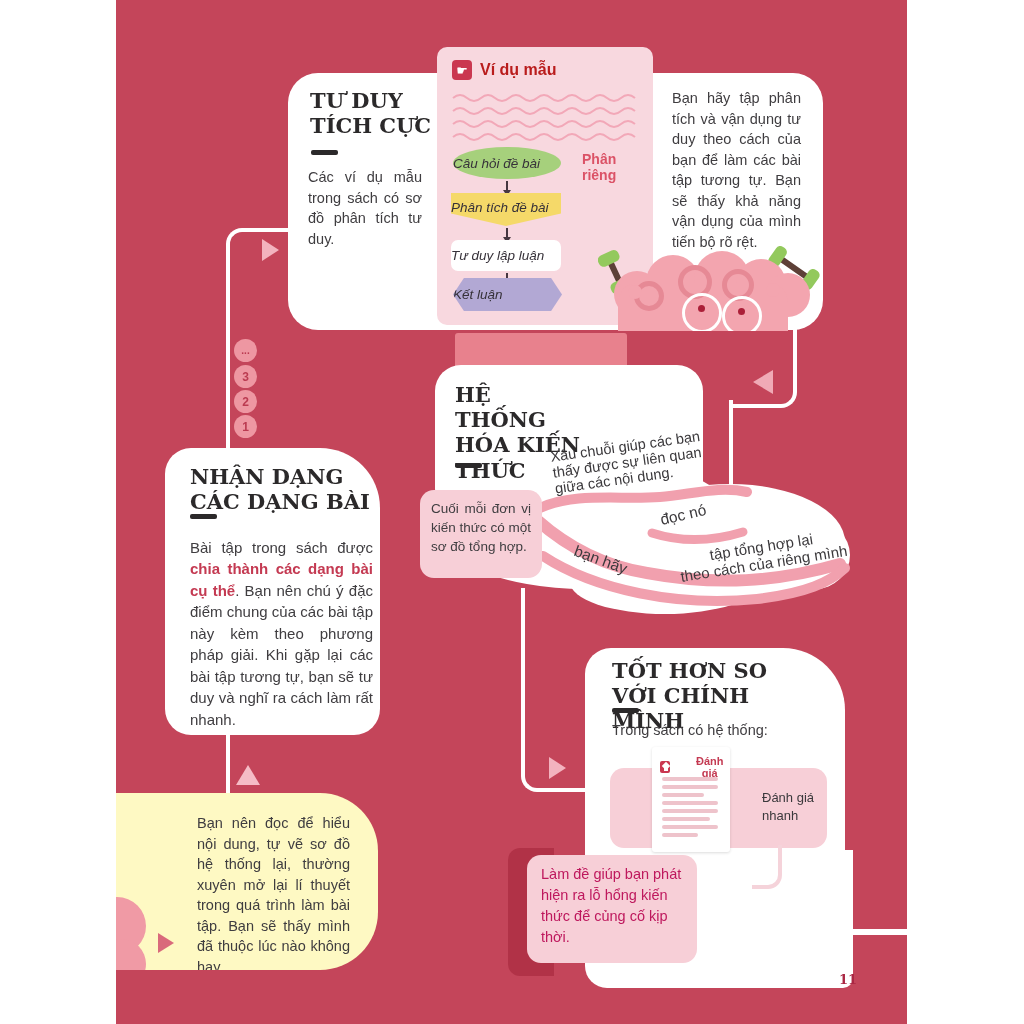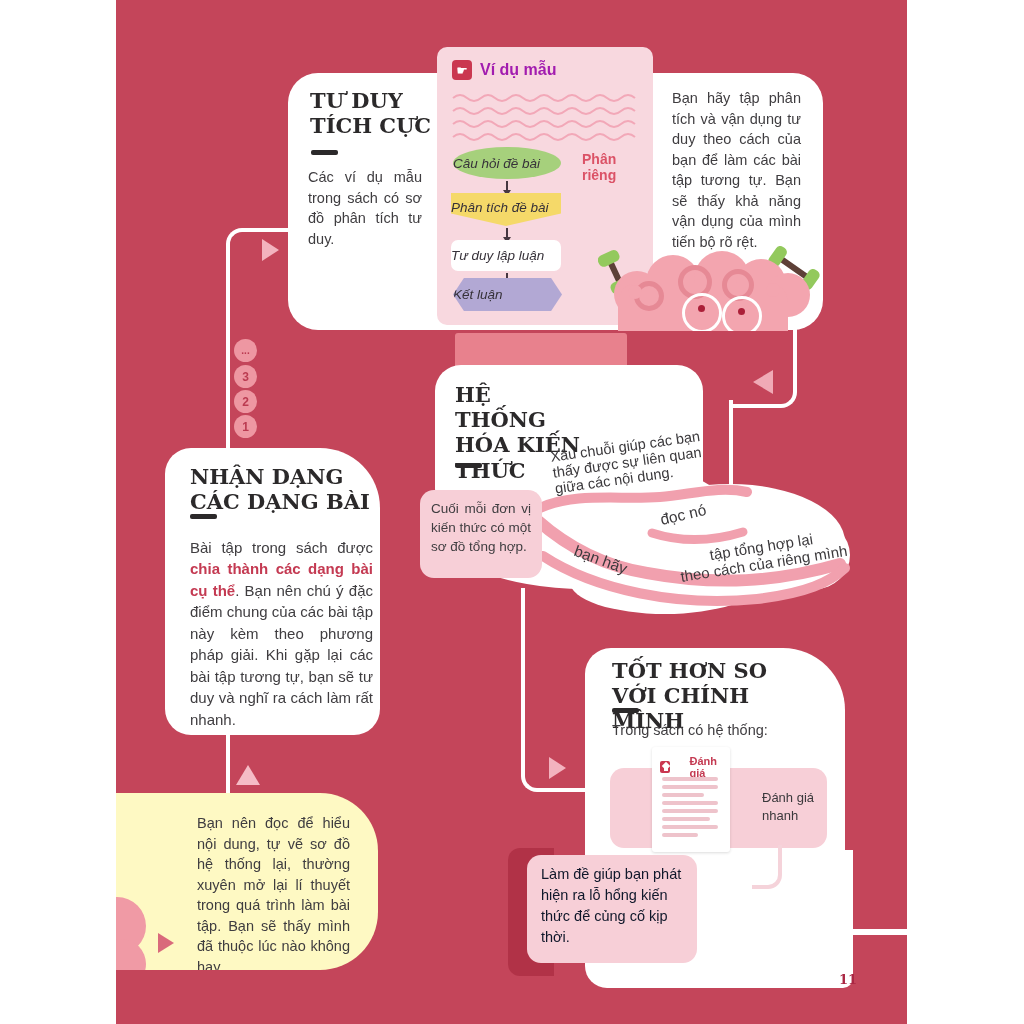--- a/index.html
+++ b/index.html
@@ -42,21 +42,21 @@
   .pink-danhgia{left:610px;top:768px;width:217px;height:80px;background:#f7cfd7;border-radius:14px;}
   .pink-bottom-left{left:116px;top:793px;width:262px;height:177px;background:#fef9c3;border-radius:0 58px 58px 0;overflow:hidden;}
   
   .h1{font-family:"DejaVu Serif","Liberation Serif",serif;font-weight:bold;font-size:21px;line-height:1.2;color:#2b292a;}
   .underbar{height:5px;width:27px;background:#2b292a;border-radius:2px;}
   .body-text{font-size:14.5px;line-height:1.42;color:#3f3d40;text-align:justify;}
   .em-red{color:#c43a52;font-weight:bold;}
   
   .vd-icon{width:20px;height:20px;background:#ca3750;border-radius:4px;color:#fff;font-size:13px;
            display:flex;align-items:center;justify-content:center;}
-  .vd-label{font-size:16px;font-weight:bold;color:#a21caf;}
+  .vd-label{font-size:16px;font-weight:bold;color:#b91c1c;}
   .flow-shape{display:flex;align-items:center;font-style:italic;font-size:13.5px;color:#363139;}
   .shape-ellipse{left:16px;top:100px;width:108px;height:32px;background:#a6d07c;border-radius:50%;}
   .shape-banner{left:14px;top:146px;width:110px;height:33px;background:#f5d969;
                 clip-path:polygon(0 0,100% 0,100% 62%,50% 100%,0 62%);padding-bottom:5px;box-sizing:border-box;}
   .shape-box{left:14px;top:193px;width:110px;height:31px;background:#ffffff;border-radius:7px;}
   .shape-hex{left:16px;top:231px;width:109px;height:33px;background:#b2a8d4;
              clip-path:polygon(10% 0,90% 0,100% 50%,90% 100%,10% 100%,0 50%);}
   .flow-arrow{position:absolute;width:2px;height:9px;background:#463741;}
   .flow-arrow::after{content:"";position:absolute;left:-3.5px;bottom:-6px;border:4.5px solid transparent;border-top:6px solid #463741;border-bottom:none;}
   .side-label{font-size:14px;font-weight:bold;color:#db5266;}
@@ -221,37 +221,37 @@
     <div class="body-text" style="position:absolute;left:81px;top:20px;width:153px;">Bạn nên đọc để hiểu nội dung, tự vẽ sơ đồ hệ thống lại, thường xuyên mở lại lí thuyết trong quá trình làm bài tập. Bạn sẽ thấy mình đã thuộc lúc nào không hay.</div>
   </div>
 
   <div class="abs h1" style="left:612px;top:658px;width:200px;">TỐT HƠN SO VỚI CHÍNH MÌNH</div>
   <div class="abs underbar" style="left:612px;top:708px;"></div>
   <div class="abs" style="left:612px;top:722px;font-size:14.5px;color:#3f3d40;">Trong sách có hệ thống:</div>
   <div class="abs pink-danhgia"></div>
   <div class="abs" style="left:762px;top:789px;width:72px;font-size:13px;color:#3b393c;line-height:1.35;">Đánh giá nhanh</div>
   <div class="abs conn4"></div>
   <div class="abs doc-card">
-    <div style="position:absolute;left:8px;top:8px;display:flex;align-items:center;gap:19px;">
+    <div style="position:absolute;left:8px;top:8px;display:flex;align-items:center;gap:19px;text-align:center;">
       <div class="doc-ic">
           <div class="dm1"></div>
           <div class="dm2"></div>
         </div>
       <span class="doc-label">Đánh giá</span>
     </div>
     <div class="doc-line" style="top:30px;width:56px;"></div>
     <div class="doc-line" style="top:38px;width:56px;"></div>
     <div class="doc-line" style="top:46px;width:42px;"></div>
     <div class="doc-line" style="top:54px;width:56px;"></div>
     <div class="doc-line" style="top:62px;width:56px;"></div>
     <div class="doc-line" style="top:70px;width:48px;"></div>
     <div class="doc-line" style="top:78px;width:56px;"></div>
     <div class="doc-line" style="top:86px;width:36px;"></div>
   </div>
 
   <div class="abs pink-note pink-lamde">
-    <div style="padding:9px 14px;font-size:14.5px;line-height:1.45;color:#0f172a;">Làm đề giúp bạn phát hiện ra lỗ hổng kiến thức để củng cố kịp thời.</div>
+    <div style="padding:9px 14px;font-size:14.5px;line-height:1.45;color:#be185d;">Làm đề giúp bạn phát hiện ra lỗ hổng kiến thức để củng cố kịp thời.</div>
   </div>
 
   <div class="abs page-num" style="left:839px;top:972px;">11</div>
   <div class="abs page-bar" style="left:857px;top:974px;"></div>
 
 </div>
 
 </body></html>

